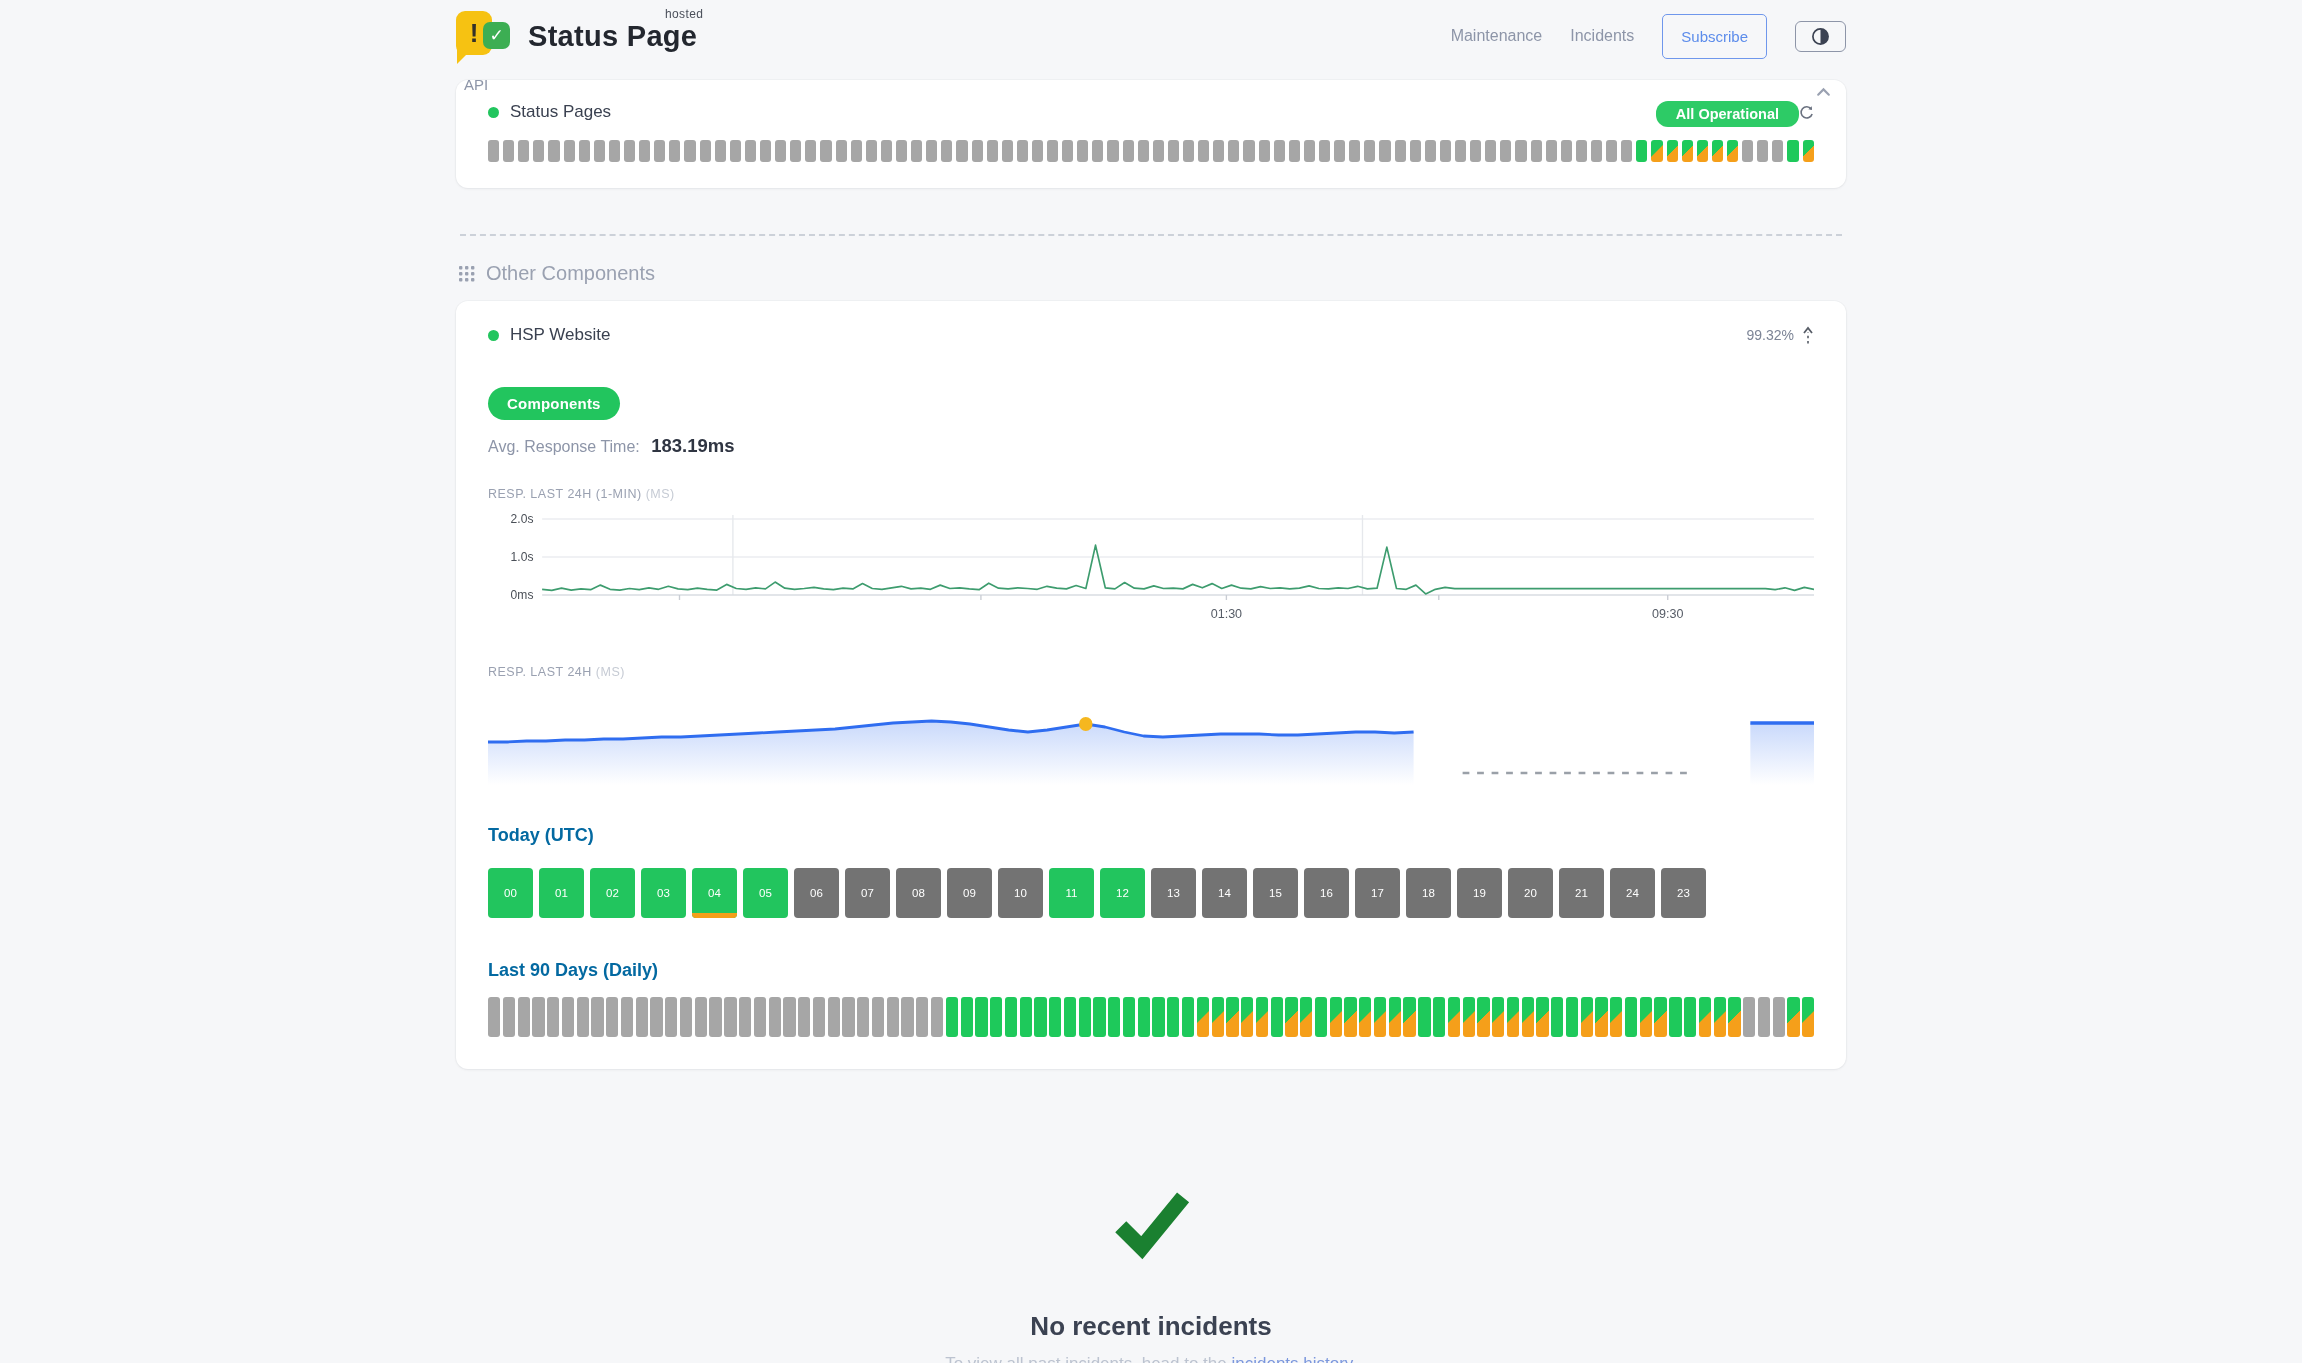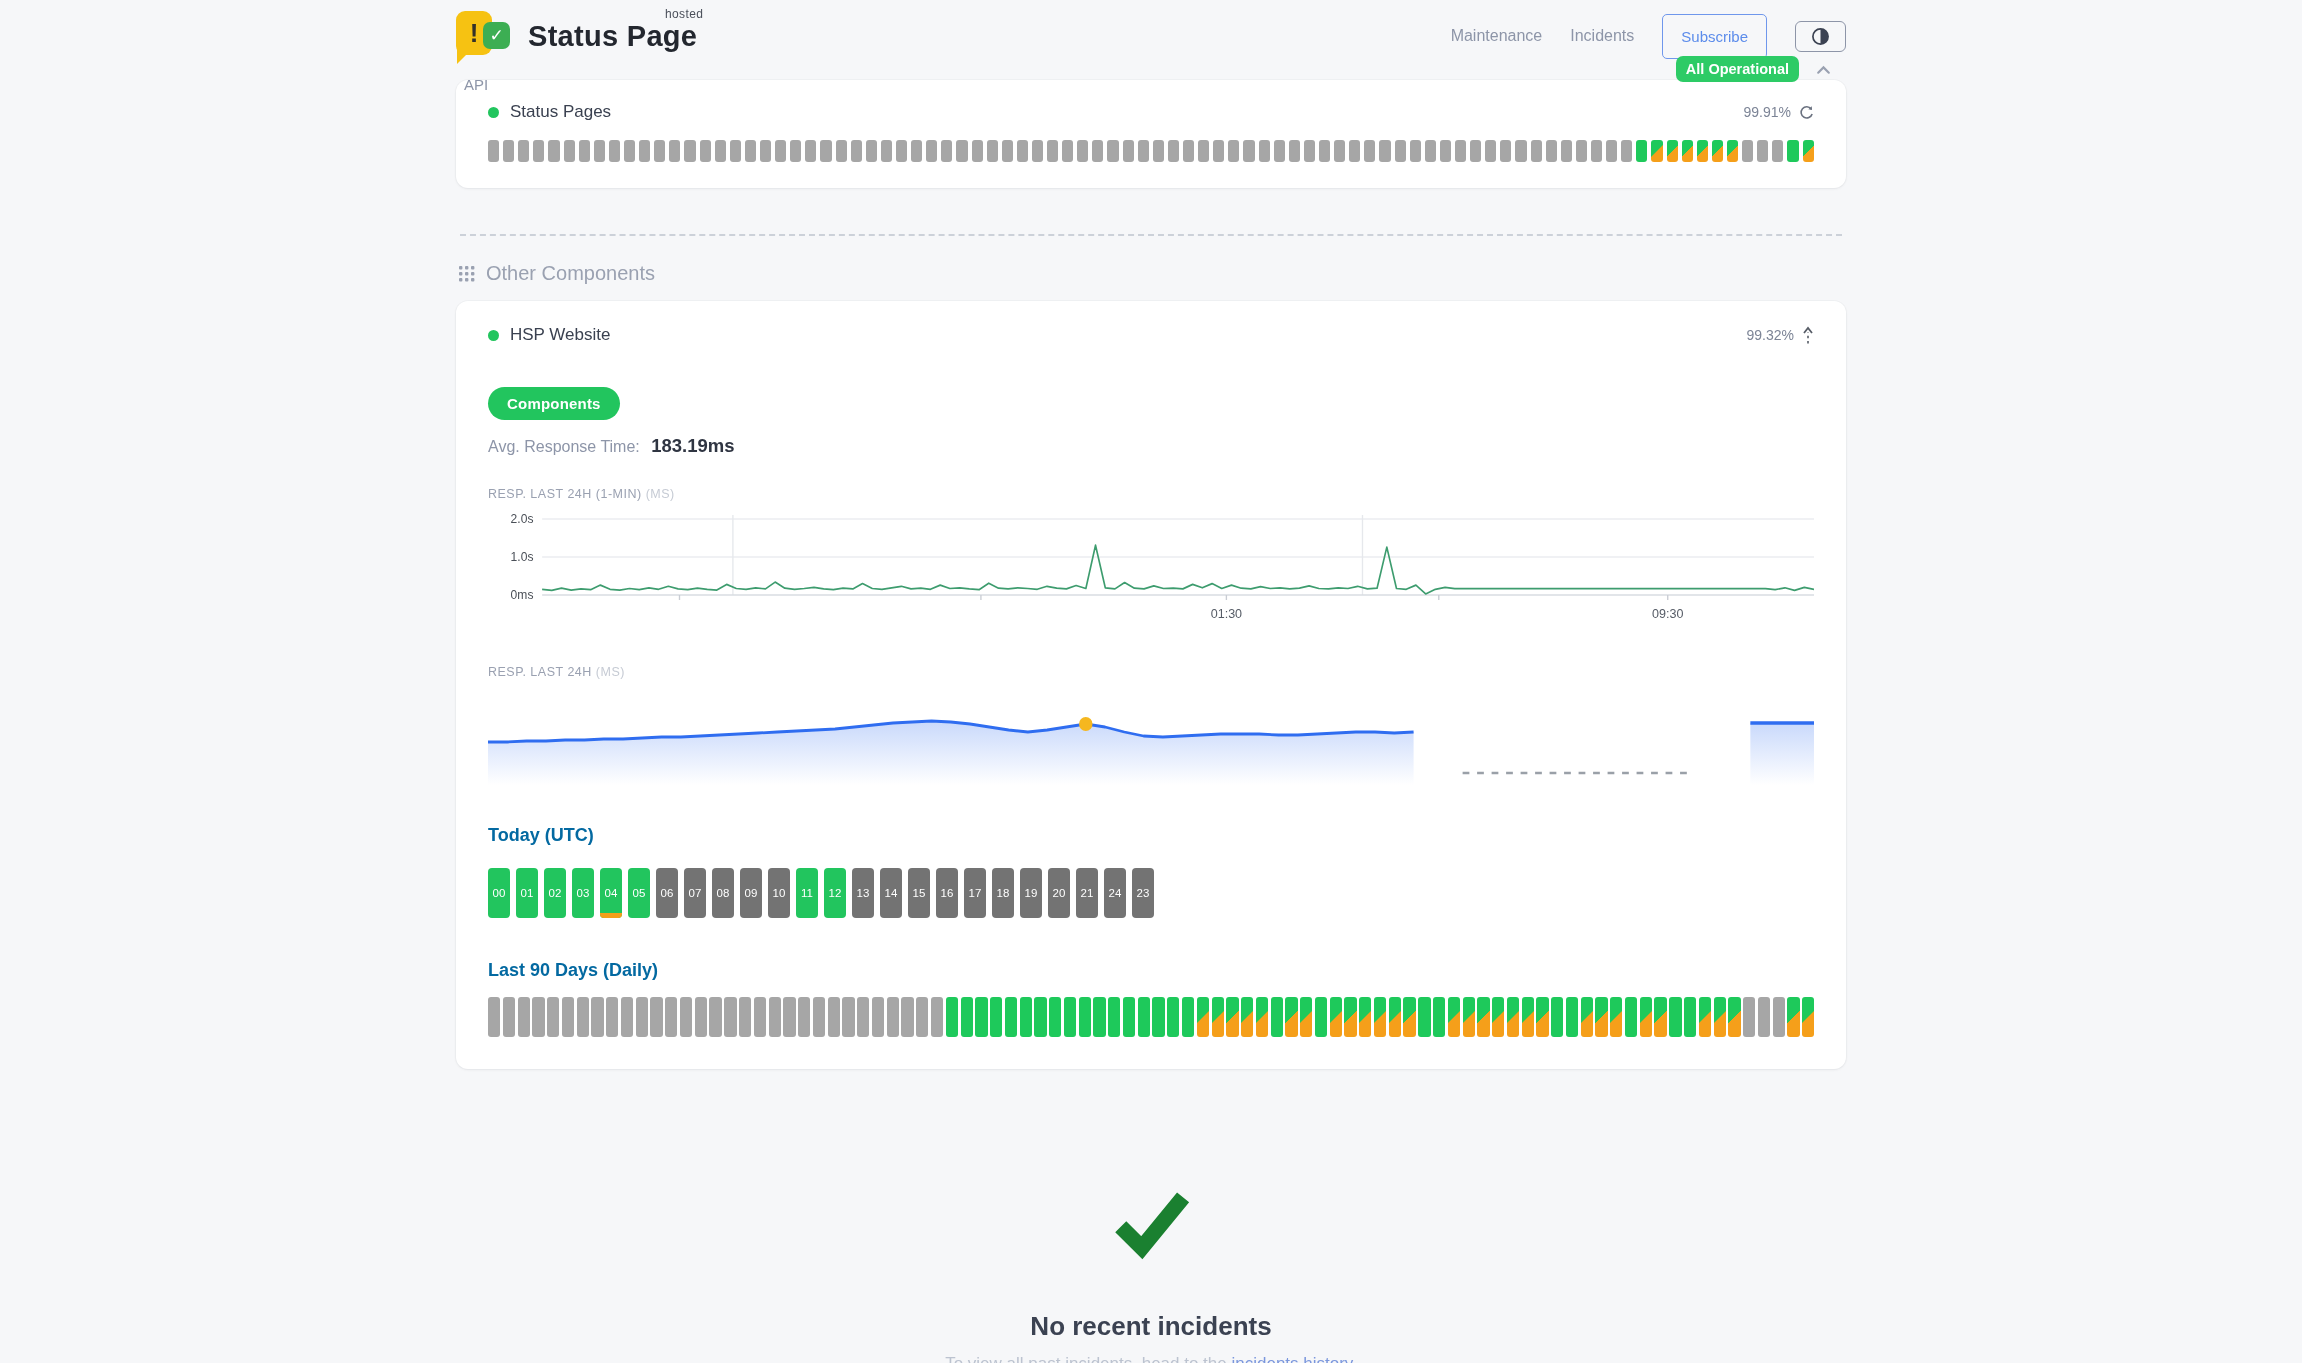--- a/index.html
+++ b/index.html
@@ -17,21 +17,21 @@
             border:9px solid transparent; border-top-color:#f6c212; border-left-color:#f6c212; }
   .checksq { position:absolute; left:27px; top:13px; width:27px; height:27px; background:#3cae53; border-radius:7px;
             display:flex; align-items:center; justify-content:center; color:#fff; font-size:17px; font-weight:bold; }
   .logo-text { position:relative; font-size:29px; font-weight:700; color:#23272f; letter-spacing:.3px; }
   .hosted { position:absolute; top:-13px; right:-6px; font-size:12px; font-weight:400; color:#4a4f5a; letter-spacing:.4px; }
   .nav { display:flex; align-items:center; gap:28px; }
   .nav-link { font-size:16px; color:#8d95a8; cursor:pointer; }
   .btn-subscribe { font-size:15px; color:#5c8ceb; border:1.5px solid #6f97ec; border-radius:5px; padding:13px 18px; background:transparent; cursor:pointer; }
   .btn-theme { border:1.5px solid #8d95a8; border-radius:6px; padding:5px 15px; background:transparent; cursor:pointer; display:flex; align-items:center; }
   .status-wrap { position:absolute; top:48px; right:14px; display:flex; align-items:center; gap:16px; }
-  .badge-all { background:#2dcb66; color:#fff; font-size:14.5px; font-weight:600; padding:5px 10px; border-radius:7px; }
+  .badge-all { background:#2dcb66; color:#fff; font-size:14.5px; font-weight:600; padding:5px 20px; border-radius:12px;margin-top:45px; }
   .api-label { position:absolute; top:48px; left:8px; font-size:15px; color:#8d95a8;margin-top:20px; }
 
   
   .card { background:#fff; border-radius:12px; box-shadow:0 1px 3px rgba(20,24,40,.06), 0 0 0 1px rgba(20,24,40,.025); }
   .card-api { margin-top:16px; padding:22px 32px 26px; }
   .comp-row { display:flex; justify-content:space-between; align-items:center; }
   .comp-left { display:flex; align-items:center; gap:11px; }
   .dot { width:11px; height:11px; border-radius:50%; background:#22c55e; }
   .comp-name { font-size:17px; font-weight:400; color:#3a4150; }
   .comp-right { display:flex; align-items:center; gap:8px;justify-content:flex-end; }
@@ -54,21 +54,21 @@
   .avg-val { font-size:18.5px; font-weight:700; color:#2f3542; margin-left:7px; }
   .chart-label { margin-top:30px; font-size:12.5px; color:#9aa1b1; letter-spacing:.5px; }
   .chart-label .unit { color:#c6cbd4; }
   .chart-box { width:100%; margin-top:6px; }
   .chart-box svg { display:block; width:100%; }
   .chart-label.second { margin-top:36px; }
 
   .today-title, .l90-title { font-size:18px; font-weight:600; color:#0369a1; }
   .today-title { margin-top:28px; }
   .hours-row { display:flex; gap:6px; margin-top:22px; }
-  .hour { width:22px; height:50px; border-radius:4px; color:#fff; font-size:11.5px; display:flex; align-items:center; justify-content:center; position:relative; }
+  .hour { width:45px; height:50px; border-radius:4px; color:#fff; font-size:11.5px; display:flex; align-items:center; justify-content:center; position:relative; }
   .hour-g { background:#22c55e; }
   .hour-x { background:#737373; }
   .hour-partial::after { content:''; position:absolute; left:0; right:0; bottom:0; height:5px; background:#f59f1a; border-radius:0 0 4px 4px; }
   .l90-title { margin-top:42px; }
   .dbars-row { display:flex; gap:2.5px; margin-top:16px; }
   .dbar { flex:1; height:40px; border-radius:3px; }
 
   
   .no-incidents { text-align:center; padding:116px 0 42px; }
   .ni-title { margin-top:46px; font-size:26px; font-weight:600; color:#3b4252; }

